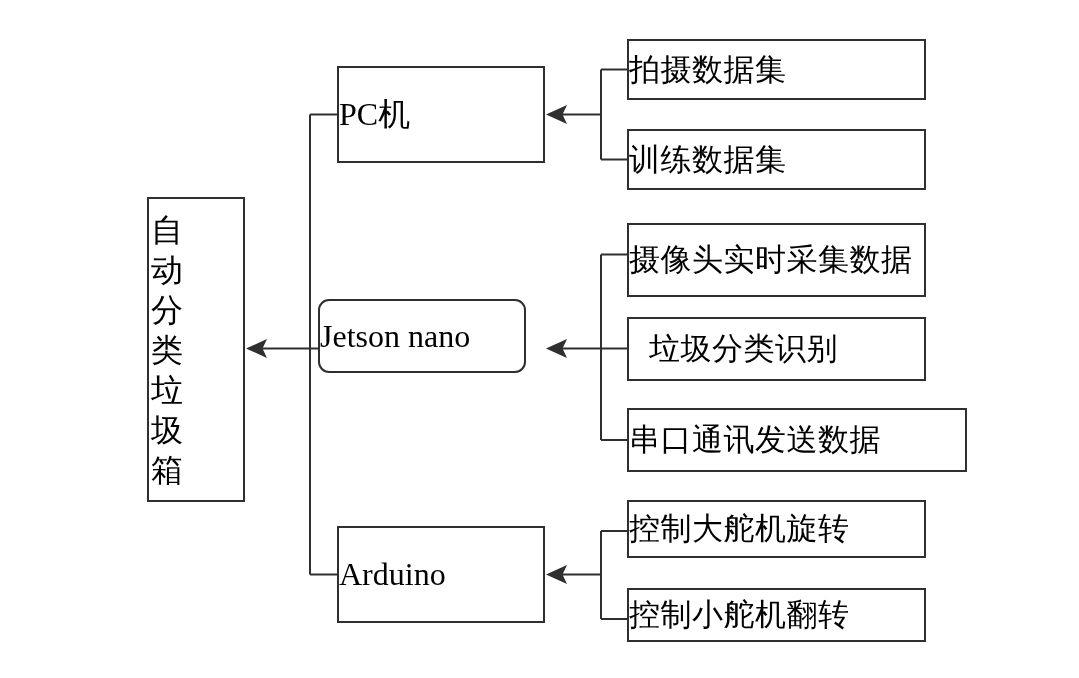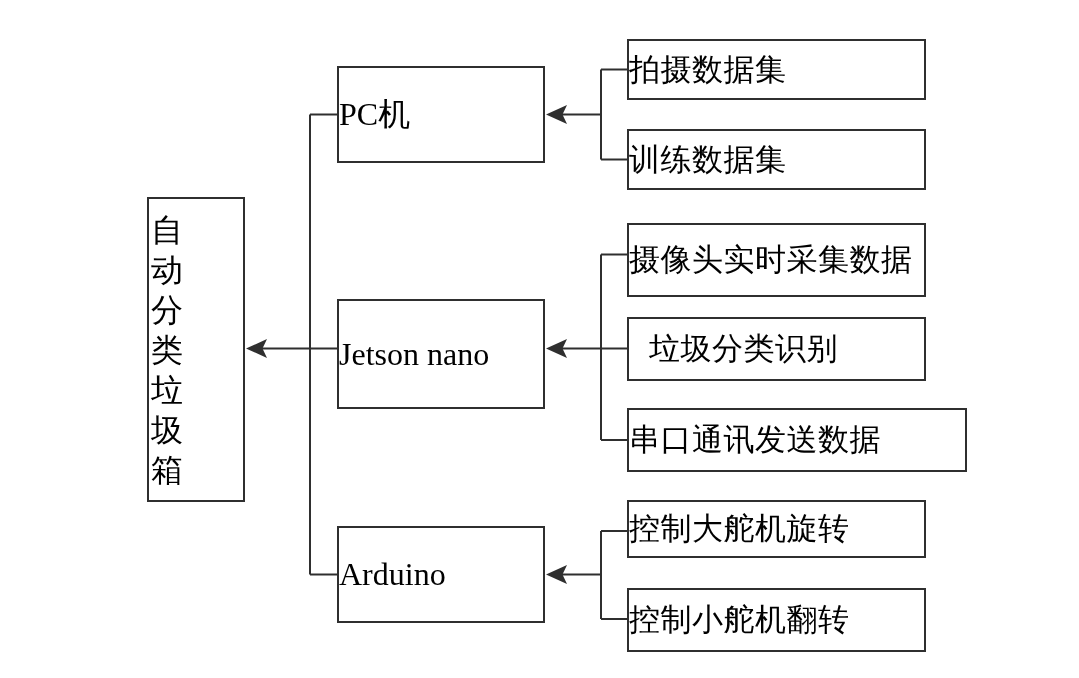--- a/index.html
+++ b/index.html
@@ -95,21 +95,21 @@
   </svg>
 
   <div class="node node-root" style="left:147px; top:197px; width:98px; height:305px;">
     <span class="vtext">自动分类垃圾箱</span>
   </div>
 
   <div class="node node-mid" style="left:337px; top:66px; width:208px; height:97px;">
     <span>PC机</span>
   </div>
 
-  <div class="node node-mid" style="left:337px; top:299px; width:208px; height:110px;">
+  <div class="node node-mid" style="left:318px; top:299px; width:208px; height:74px;border-radius:11px;">
     <span>Jetson nano</span>
   </div>
 
   <div class="node node-mid" style="left:337px; top:526px; width:208px; height:97px;">
     <span>Arduino</span>
   </div>
 
   <div class="node node-leaf" style="left:627px; top:39px; width:299px; height:61px;">
     <span>拍摄数据集</span>
   </div>
@@ -127,17 +127,17 @@
   </div>
 
   <div class="node node-leaf" style="left:627px; top:408px; width:340px; height:64px;">
     <span>串口通讯发送数据</span>
   </div>
 
   <div class="node node-leaf" style="left:627px; top:500px; width:299px; height:58px;">
     <span>控制大舵机旋转</span>
   </div>
 
-  <div class="node node-leaf" style="left:627px; top:588px; width:299px; height:64px;">
+  <div class="node node-leaf" style="left:627px; top:588px; width:299px; height:54px;">
     <span>控制小舵机翻转</span>
   </div>
 
 </div>
 
 </body></html>

